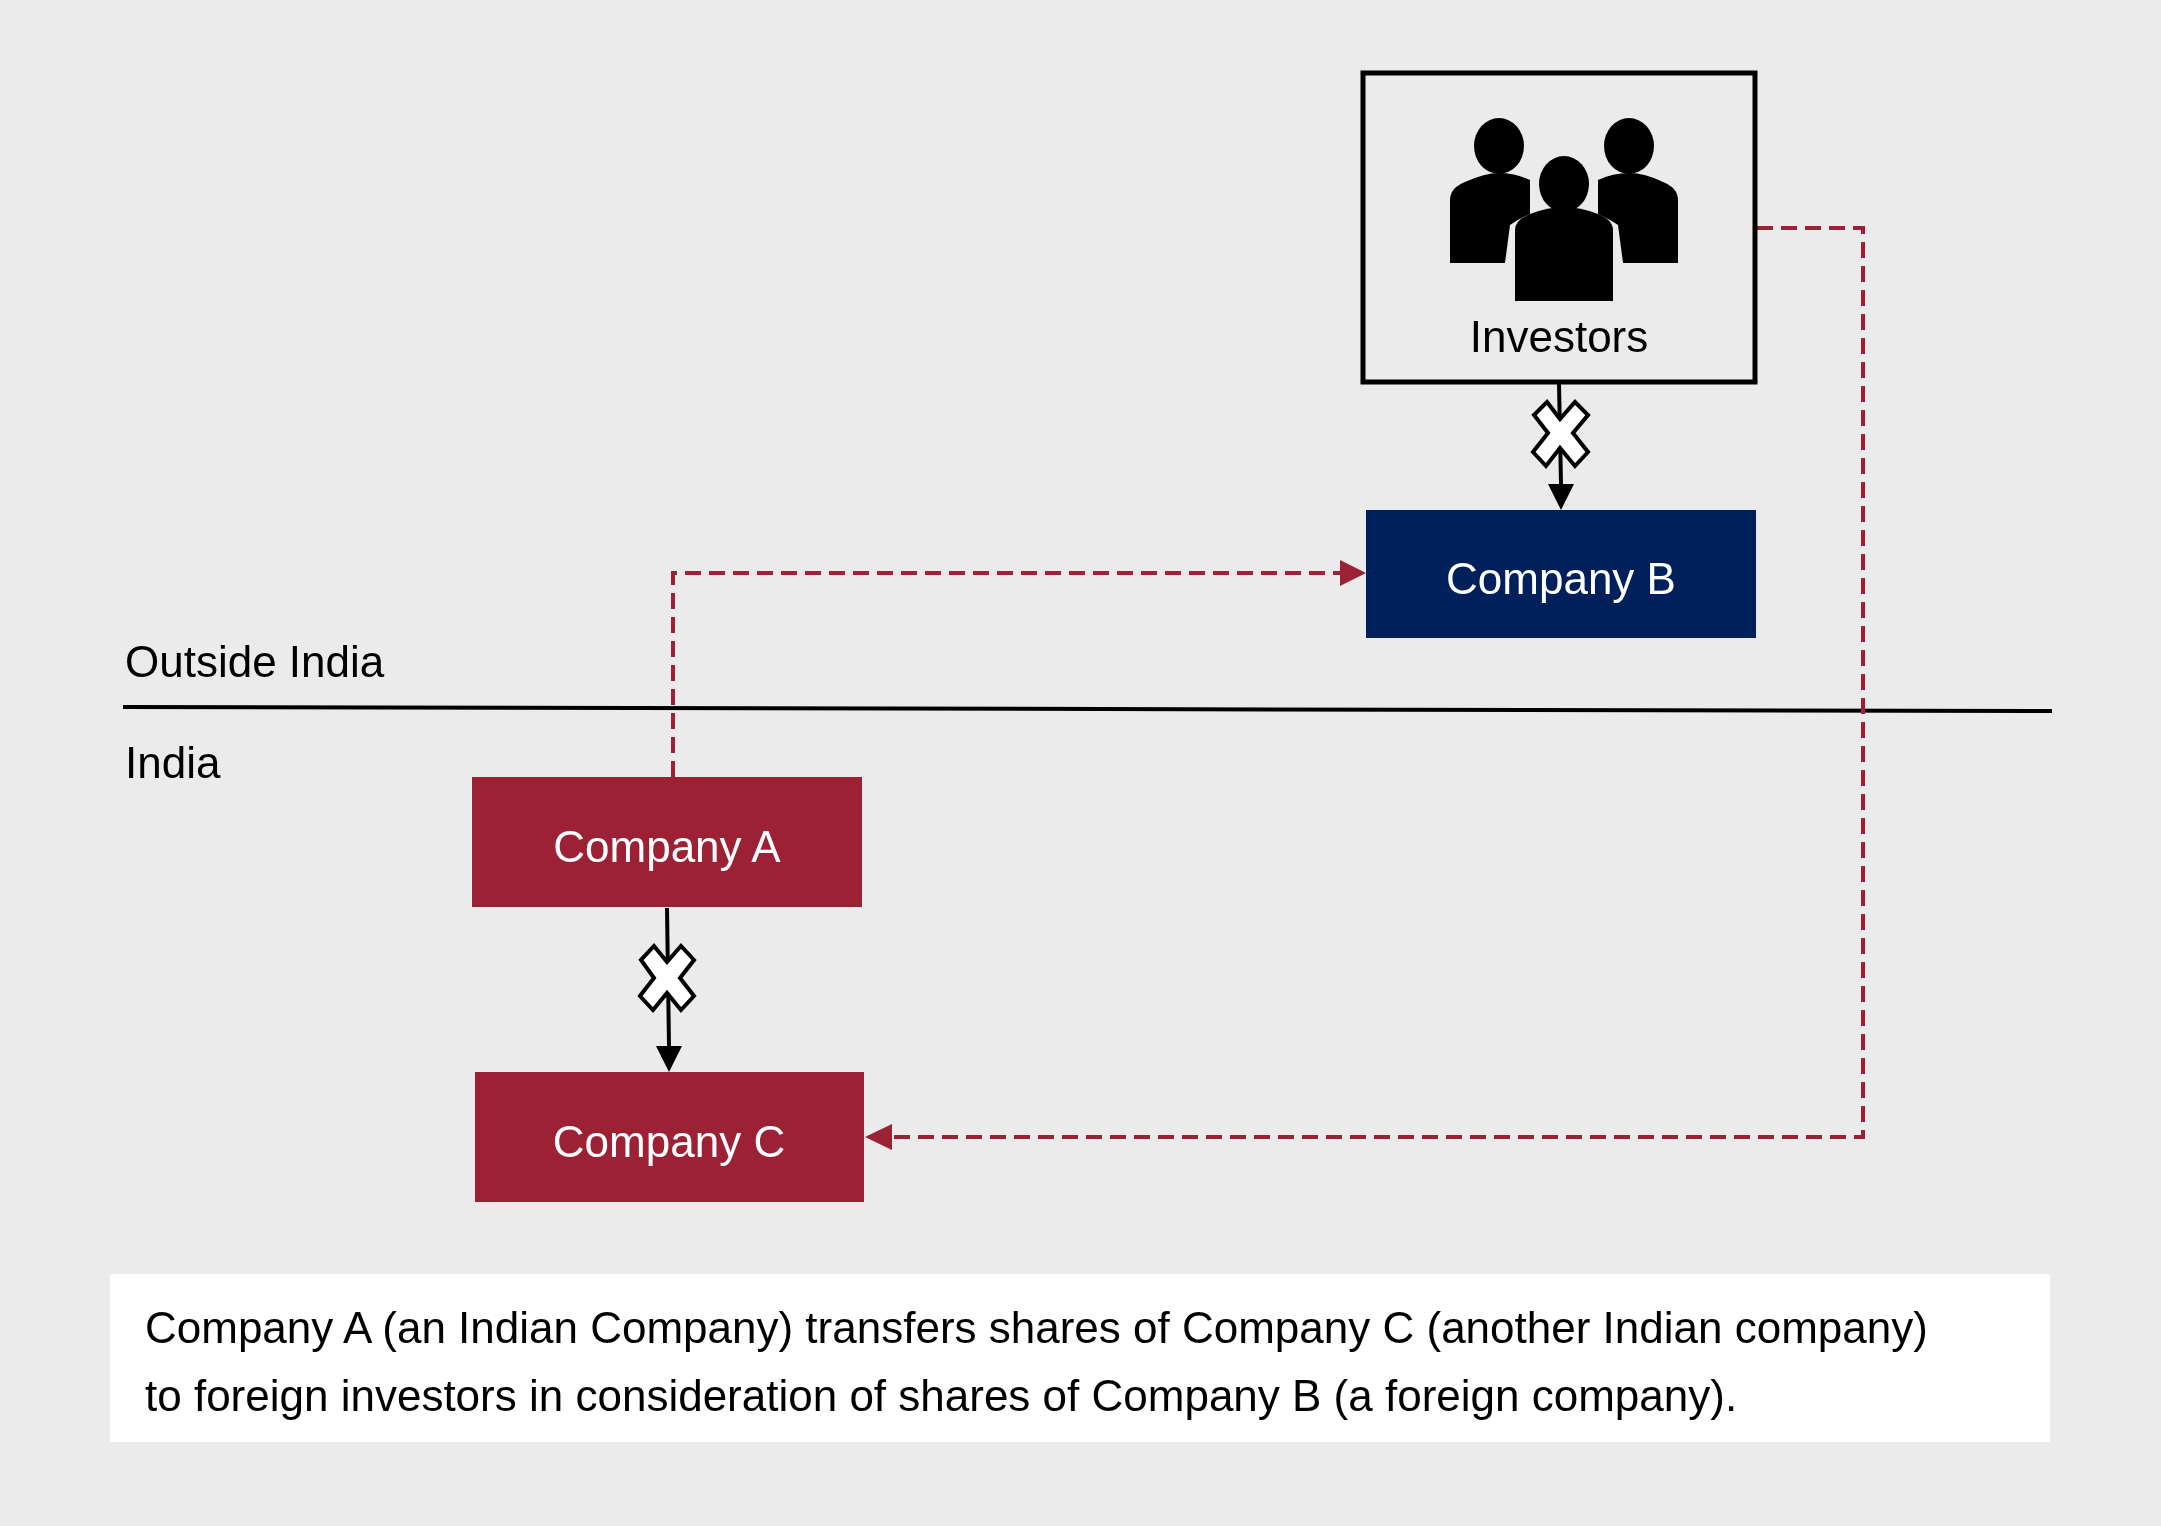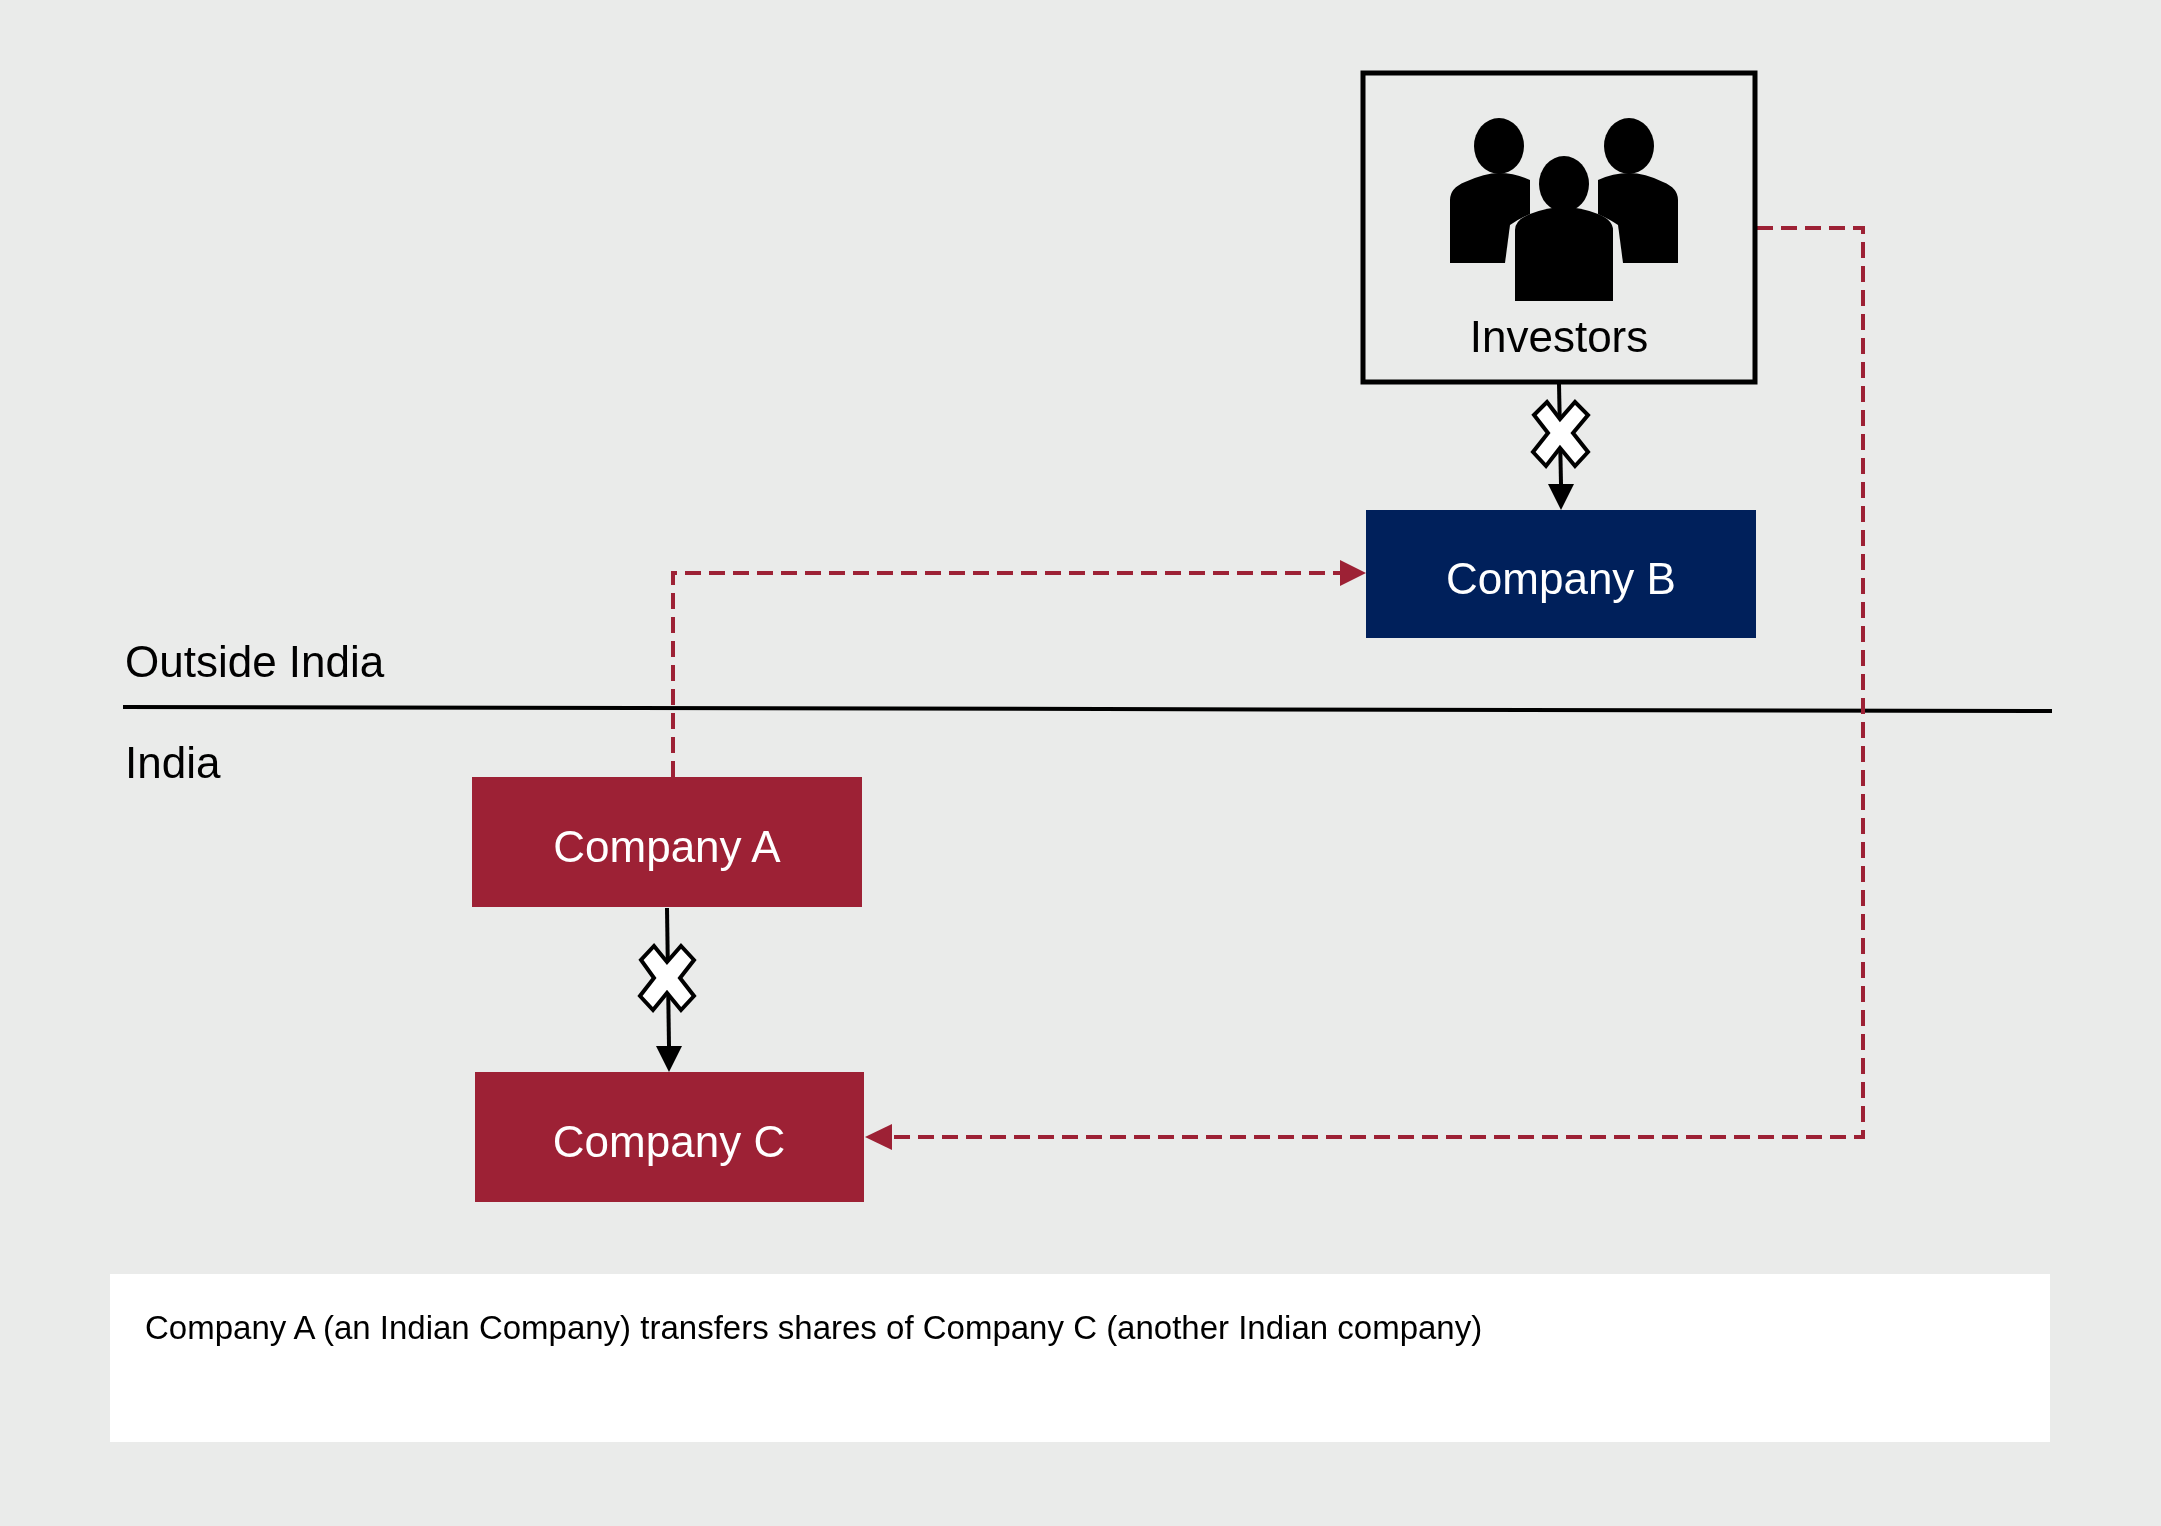--- a/index.html
+++ b/index.html
@@ -1,20 +1,20 @@
 <!DOCTYPE html>
 <html><head>
 <meta charset="utf-8">
 <style>
   html, body { margin:0; padding:0; background:#EAEBEA; }
   body { width:2161px; height:1526px; position:relative; overflow:hidden; font-family:"Liberation Sans", sans-serif; }
   svg { position:absolute; left:0; top:0; }
   .lbl { font-family:"Liberation Sans", sans-serif; }
   .caption { position:absolute; left:110px; top:1274px; width:1940px; height:168px; background:#FFFFFF; box-sizing:border-box; padding:20px 0 0 35px; }
-  .caption p { margin:0; font-size:33px; line-height:68px; color:#000; white-space:nowrap; }
+  .caption p { margin:0; font-size:44px; line-height:68px; color:#000; white-space:nowrap; }
 </style>
 </head>
 <body>
 
 <svg width="2161" height="1526" viewBox="0 0 2161 1526">
   <defs>
     <marker id="arrowBlack" markerWidth="10" markerHeight="10" refX="9" refY="5" orient="auto" markerUnits="userSpaceOnUse" viewBox="0 0 10 10">
       <path d="M0,0 L10,5 L0,10 Z" fill="#000"></path>
     </marker>
   </defs>
@@ -76,13 +76,14 @@
   </g>
 
   <g>
     <rect x="475" y="1072" width="389" height="130" fill="#9D2135"></rect>
     <text class="lbl" x="669" y="1157" font-size="44" fill="#FFFFFF" text-anchor="middle">Company C</text>
   </g>
 </svg>
 
 <div class="caption">
   <p>Company A (an Indian Company) transfers shares of Company C (another Indian company)</p>
+  <p>to foreign investors in consideration of shares of Company B (a foreign company).</p>
 </div>
 
 </body></html>

